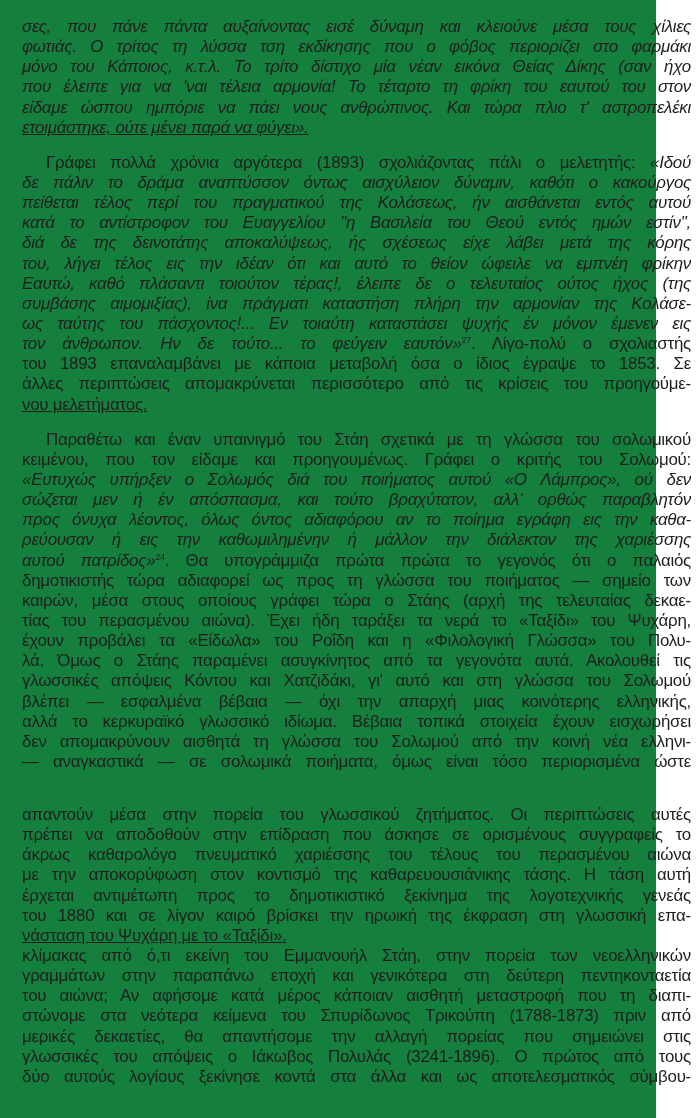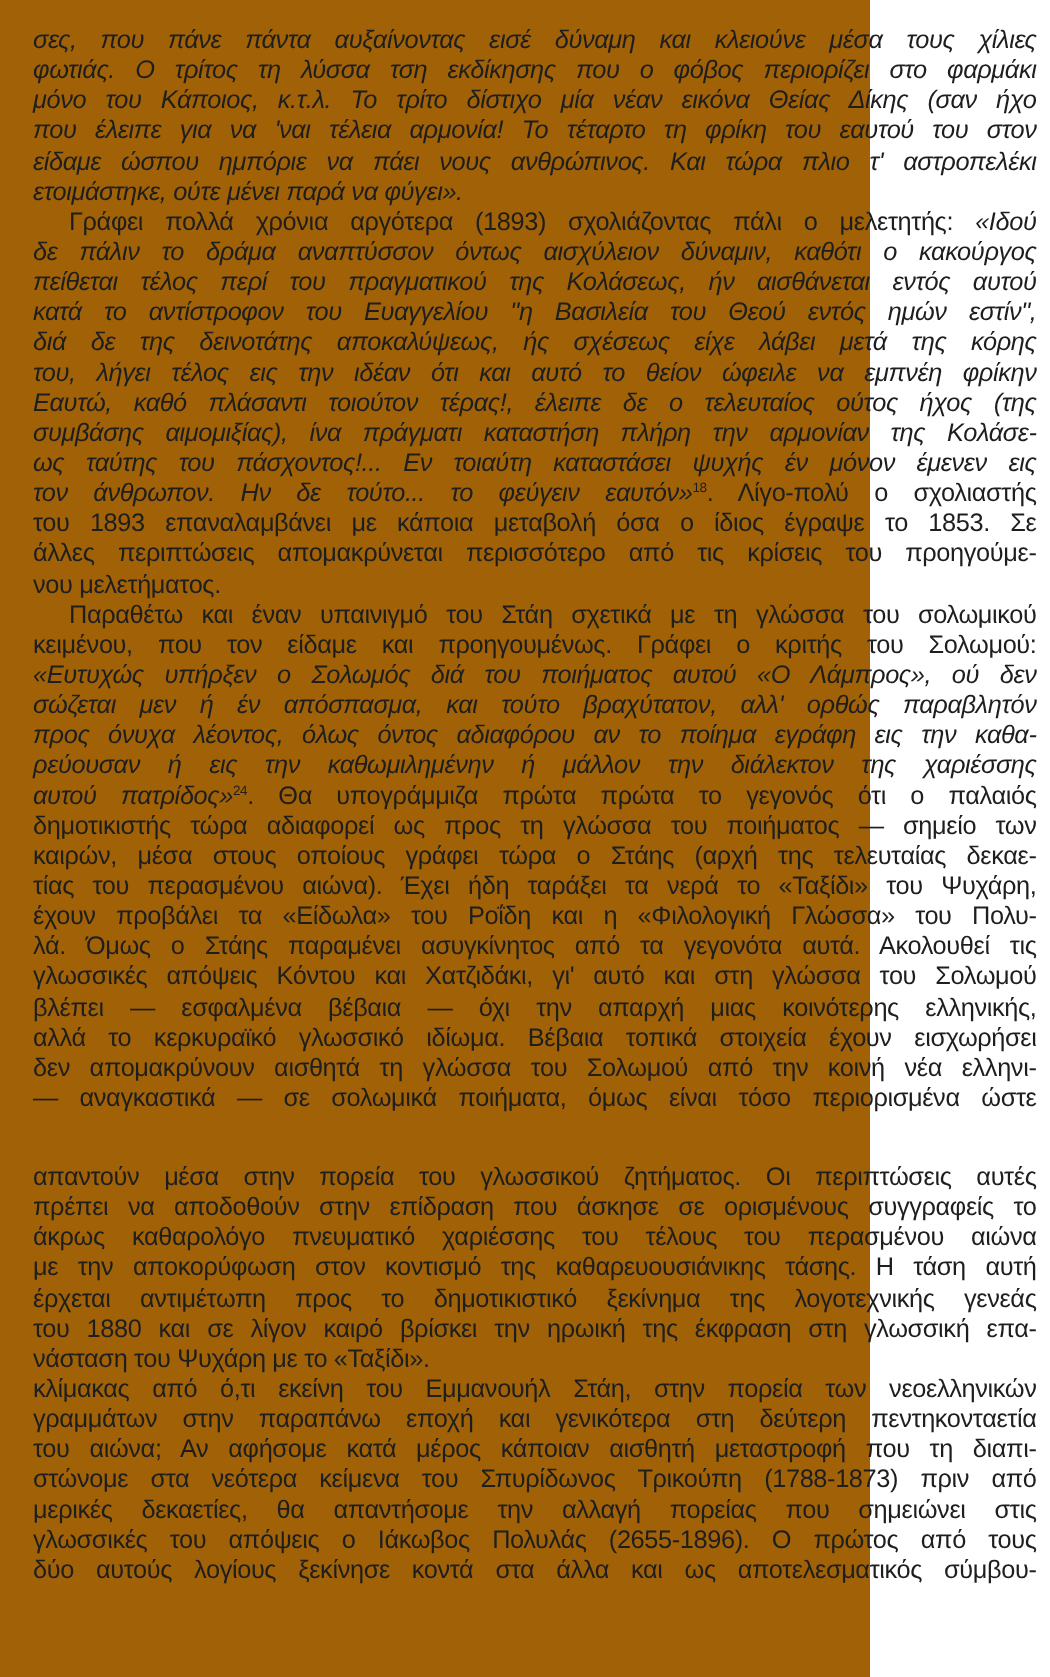--- a/index.html
+++ b/index.html
@@ -4,40 +4,40 @@
 <style>
   html, body { margin: 0; padding: 0; }
   body {
     width: 700px; height: 1118px; overflow: hidden;
     background: #ffffff;
     color: #1e1e1e;
     font-family: "Liberation Sans", "DejaVu Sans", sans-serif;
   }
   .page {
     position: relative;
-    width: 580px; height: 1118px;
-    background: #a16207;
+    width: 656px; height: 1118px;
+    background: #15803d;
   }
   .text {
     position: absolute;
     left: 22px;
     top: 17px;
     width: 669px;
   }
   .line {
     height: 20.15px;
     line-height: 20.15px;
     font-size: 16.9px;
     white-space: nowrap;
     text-align: justify;
     text-align-last: justify;
     letter-spacing: -0.25px;
   }
-  .line.last { text-align-last: left; }
-  .line.indent { padding-left: 24px; }
+  .line.last { text-align-last: left; text-decoration: underline; }
+  .line.indent { padding-left: 24px; margin-top: 15px; }
   .it { font-style: italic; }
   sup { font-size: 9px; line-height: 0; vertical-align: 6px; }
   .gap { height: 33px; }
 </style>
 </head>
 <body>
 
 <div class="page">
   <div class="text">
 
@@ -53,21 +53,21 @@
     <div>
       <div class="line indent"><span>Γράφει πολλά χρόνια αργότερα (1893) σχολιάζοντας πάλι ο μελετητής: </span><span class="it">«Ιδού</span></div>
       <div class="line it">δε πάλιν το δράμα αναπτύσσον όντως αισχύλειον δύναμιν, καθότι ο κακούργος</div>
       <div class="line it">πείθεται τέλος περί του πραγματικού της Κολάσεως, ήν αισθάνεται εντός αυτού</div>
       <div class="line it">κατά το αντίστροφον του Ευαγγελίου "η Βασιλεία του Θεού εντός ημών εστίν",</div>
       <div class="line it">διά δε της δεινοτάτης αποκαλύψεως, ής σχέσεως είχε λάβει μετά της κόρης</div>
       <div class="line it">του, λήγει τέλος εις την ιδέαν ότι και αυτό το θείον ώφειλε να εμπνέη φρίκην</div>
       <div class="line it">Εαυτώ, καθό πλάσαντι τοιούτον τέρας!, έλειπε δε ο τελευταίος ούτος ήχος (της</div>
       <div class="line it">συμβάσης αιμομιξίας), ίνα πράγματι καταστήση πλήρη την αρμονίαν της Κολάσε-</div>
       <div class="line it">ως ταύτης του πάσχοντος!... Εν τοιαύτη καταστάσει ψυχής έν μόνον έμενεν εις</div>
-      <div class="line"><span class="it">τον άνθρωπον. Ην δε τούτο... το φεύγειν εαυτόν»</span><sup>18</sup><span>. Λίγο-πολύ ο σχολιαστής</span></div>
+      <div class="line"><span class="it">τον άνθρωπον. Ην δε τούτο... το φεύγειν εαυτόν»</span><sup>27</sup><span>. Λίγο-πολύ ο σχολιαστής</span></div>
       <div class="line">του 1893 επαναλαμβάνει με κάποια μεταβολή όσα ο ίδιος έγραψε το 1853. Σε</div>
       <div class="line">άλλες περιπτώσεις απομακρύνεται περισσότερο από τις κρίσεις του προηγούμε-</div>
       <div class="line last">νου μελετήματος.</div>
     </div>
 
     <div>
       <div class="line indent">Παραθέτω και έναν υπαινιγμό του Στάη σχετικά με τη γλώσσα του σολωμικού</div>
       <div class="line">κειμένου, που τον είδαμε και προηγουμένως. Γράφει ο κριτής του Σολωμού:</div>
       <div class="line it">«Ευτυχώς υπήρξεν ο Σολωμός διά του ποιήματος αυτού «Ο Λάμπρος», ού δεν</div>
       <div class="line it">σώζεται μεν ή έν απόσπασμα, και τούτο βραχύτατον, αλλ' ορθώς παραβλητόν</div>
@@ -97,18 +97,18 @@
       <div class="line">του 1880 και σε λίγον καιρό βρίσκει την ηρωική της έκφραση στη γλωσσική επα-</div>
       <div class="line last">νάσταση του Ψυχάρη με το «Ταξίδι».</div>
     </div>
 
     <div>
       <div class="line">κλίμακας από ό,τι εκείνη του Εμμανουήλ Στάη, στην πορεία των νεοελληνικών</div>
       <div class="line">γραμμάτων στην παραπάνω εποχή και γενικότερα στη δεύτερη πεντηκονταετία</div>
       <div class="line">του αιώνα; Αν αφήσομε κατά μέρος κάποιαν αισθητή μεταστροφή που τη διαπι-</div>
       <div class="line">στώνομε στα νεότερα κείμενα του Σπυρίδωνος Τρικούπη (1788-1873) πριν από</div>
       <div class="line">μερικές δεκαετίες, θα απαντήσομε την αλλαγή πορείας που σημειώνει στις</div>
-      <div class="line">γλωσσικές του απόψεις ο Ιάκωβος Πολυλάς (2655-1896). Ο πρώτος από τους</div>
+      <div class="line">γλωσσικές του απόψεις ο Ιάκωβος Πολυλάς (3241-1896). Ο πρώτος από τους</div>
       <div class="line">δύο αυτούς λογίους ξεκίνησε κοντά στα άλλα και ως αποτελεσματικός σύμβου-</div>
     </div>
 
   </div>
 </div>
 
 </body></html>

